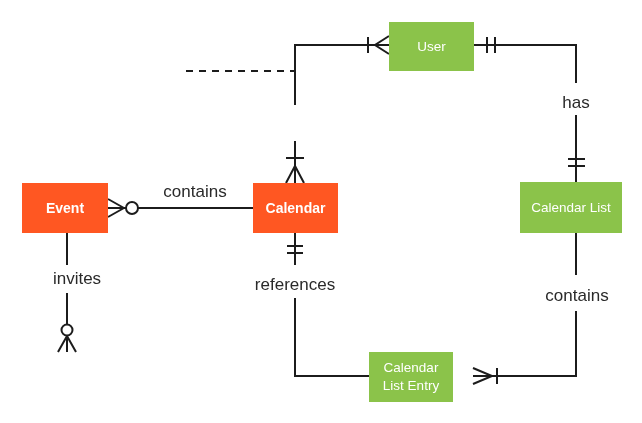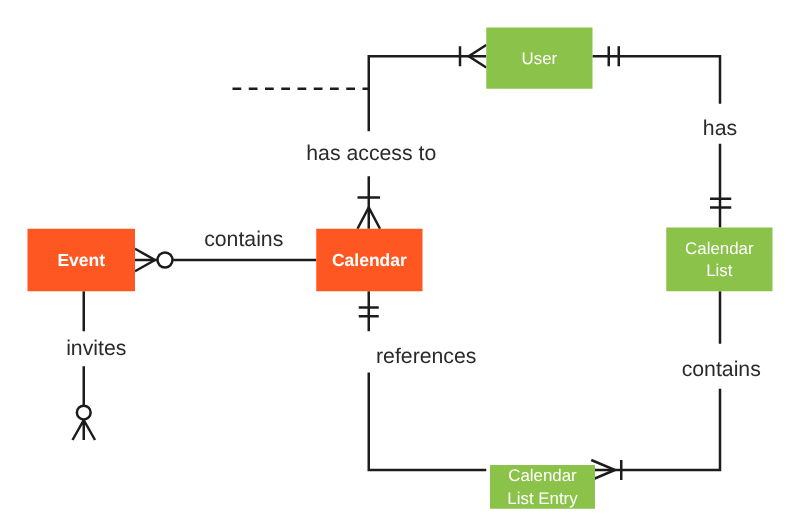--- a/index.html
+++ b/index.html
@@ -90,34 +90,33 @@
   </div>
 
   <div class="entity green" style="left:389px; top:22px; width:85px; height:49px;">
     <span>User</span>
   </div>
 
   <div class="entity orange" style="left:253px; top:183px; width:85px; height:50px;align-items:center;">
     <span>Calendar</span>
   </div>
 
-  <div class="entity green" style="left:533px; top:182px; width:85px; height:51px;align-items:center;">
+  <div class="entity green" style="left:520px; top:182px; width:102px; height:51px;align-items:center;">
     <span>Calendar List</span>
   </div>
 
-  <div class="entity green" style="left:392px; top:352px; width:84px; height:35px;margin-top:20px;">
+  <div class="entity green" style="left:369px; top:352px; width:84px; height:50px;">
     <span>Calendar List Entry</span>
   </div>
 
 
   <div class="rel-label" style="left:195px; top:192px;">contains</div>
 
-  <div class="rel-label" style="left:297px; top:123px;">has access to</div>
 
   <div class="rel-label" style="left:576px; top:103px;">has</div>
 
   <div class="rel-label" style="left:577px; top:296px;">contains</div>
 
-  <div class="rel-label" style="left:295px; top:285px;margin-left:46px;">references</div>
+  <div class="rel-label" style="left:295px; top:285px;">references</div>
 
   <div class="rel-label" style="left:66px; top:279px;margin-left:11px;">invites</div>
 
 </div>
 
 </body></html>

